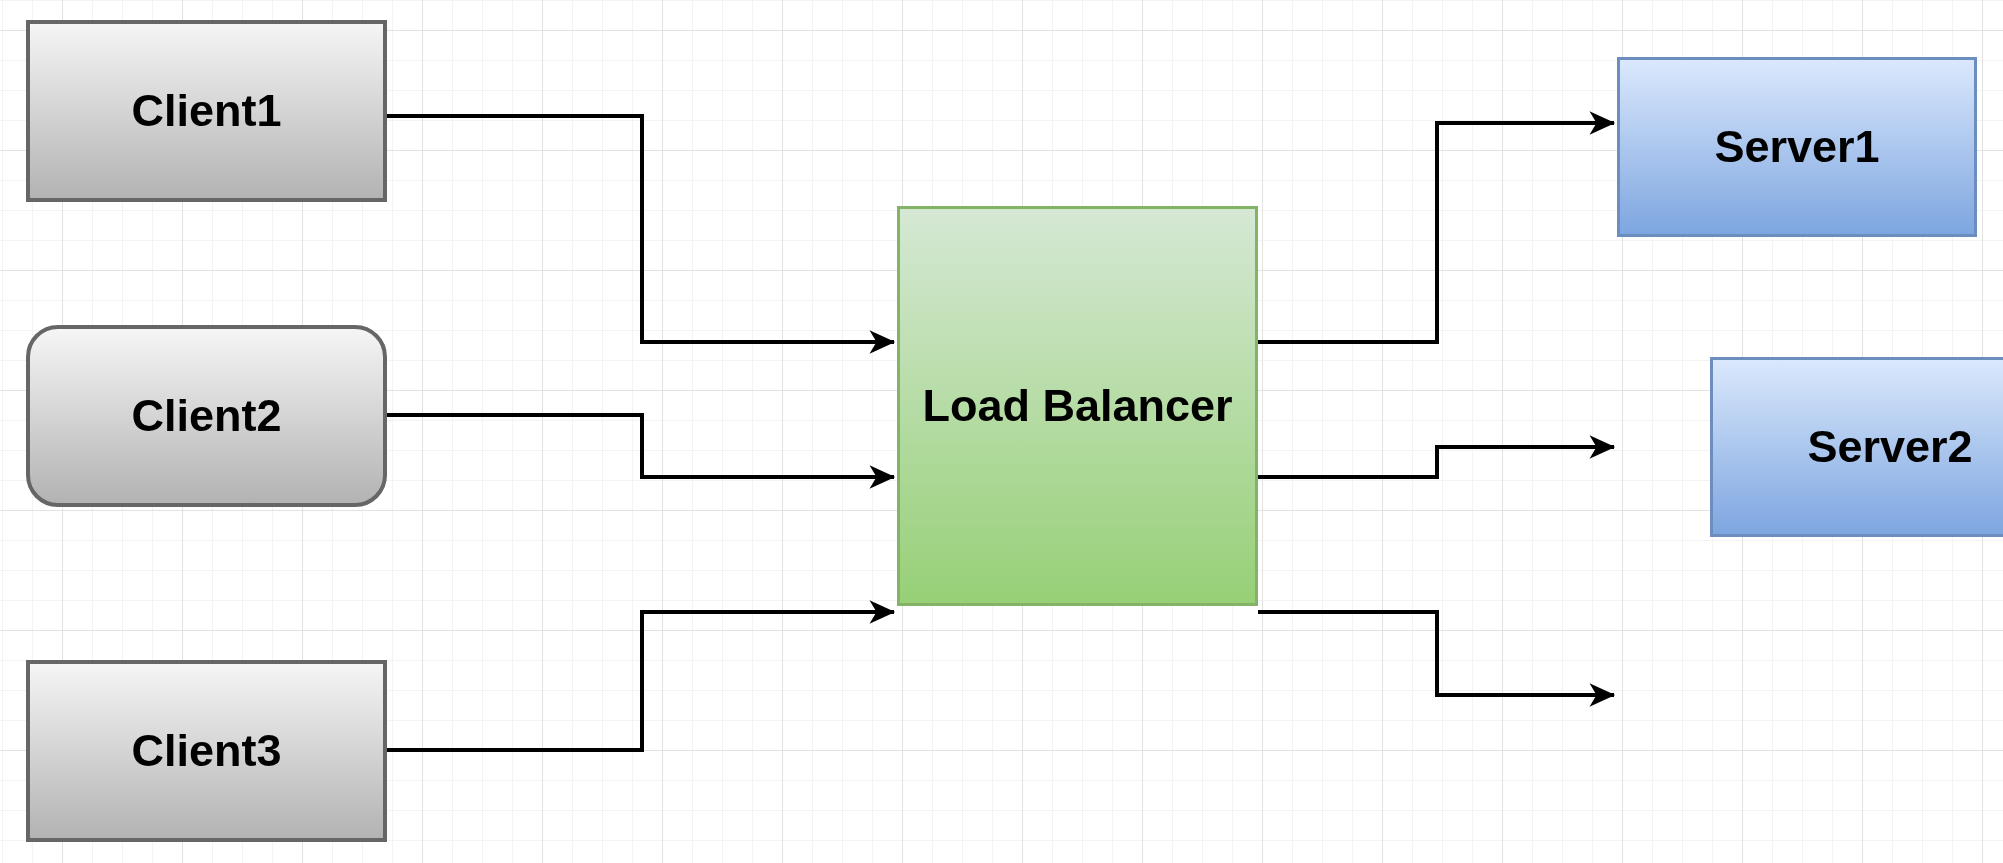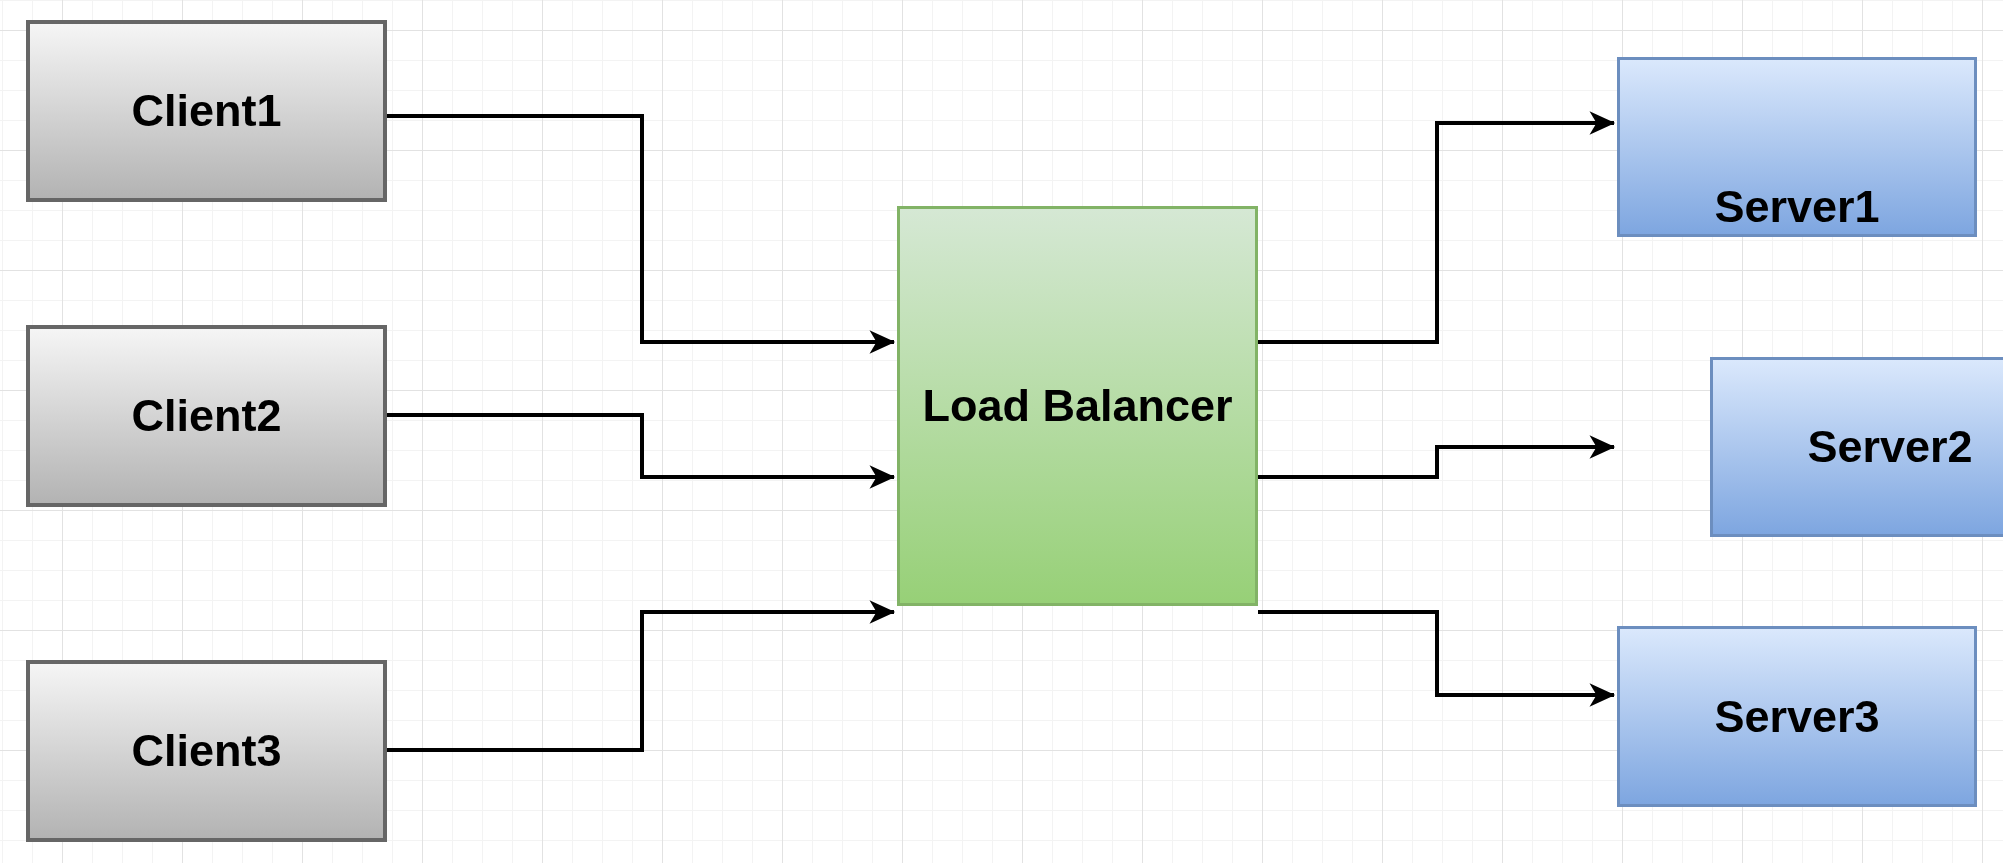--- a/index.html
+++ b/index.html
@@ -67,32 +67,29 @@
         <polyline points="387,750 642,750 642,612 894,612" fill="none" stroke="#000000" stroke-width="4" stroke-linejoin="miter" marker-end="url(#arrowhead)"></polyline>
         <polyline points="1258,342 1437,342 1437,123 1614,123" fill="none" stroke="#000000" stroke-width="4" stroke-linejoin="miter" marker-end="url(#arrowhead)"></polyline>
         <polyline points="1258,477 1437,477 1437,447 1614,447" fill="none" stroke="#000000" stroke-width="4" stroke-linejoin="miter" marker-end="url(#arrowhead)"></polyline>
         <polyline points="1258,612 1437,612 1437,695 1614,695" fill="none" stroke="#000000" stroke-width="4" stroke-linejoin="miter" marker-end="url(#arrowhead)"></polyline>
       </g>
   </svg>
 
   <div class="node" style="left: 26px; top: 20px; width: 361px; height: 182px; background: linear-gradient(rgb(245, 245, 245), rgb(179, 179, 179)); border-color: rgb(102, 102, 102); border-width: 4px;">
     <span class="node-label">Client1</span>
   </div>
-  <div class="node" style="left: 26px; top: 325px; width: 361px; height: 182px; background: linear-gradient(rgb(245, 245, 245), rgb(179, 179, 179)); border-color: rgb(102, 102, 102); border-width: 4px;">
+  <div class="node" style="left: 26px; top: 325px; width: 361px; height: 182px; background: linear-gradient(rgb(245, 245, 245), rgb(179, 179, 179)); border-color: rgb(102, 102, 102); border-width: 4px; border-radius: 32px;">
     <span class="node-label">Client2</span>
   </div>
   <div class="node" style="left: 26px; top: 660px; width: 361px; height: 182px; background: linear-gradient(rgb(245, 245, 245), rgb(179, 179, 179)); border-color: rgb(102, 102, 102); border-width: 4px;">
     <span class="node-label">Client3</span>
   </div>
   <div class="node" style="left: 897px; top: 206px; width: 361px; height: 400px; background: linear-gradient(rgb(213, 232, 212), rgb(151, 208, 119)); border-color: rgb(130, 179, 102); border-width: 3px;">
     <span class="node-label">Load Balancer</span>
   </div>
-  <div class="node" style="left: 1617px; top: 57px; width: 360px; height: 180px; background: linear-gradient(rgb(218, 232, 252), rgb(126, 166, 224)); border-color: rgb(108, 142, 191); border-width: 3px; align-items: flex-end;">
+  <div class="node" style="left: 1617px; top: 57px; width: 360px; height: 180px; background: linear-gradient(rgb(218, 232, 252), rgb(126, 166, 224)); border-color: rgb(108, 142, 191); border-width: 3px;">
     <span class="node-label">Server1</span>
   </div>
   <div class="node" style="left: 1710px; top: 357px; width: 360px; height: 180px; background: linear-gradient(rgb(218, 232, 252), rgb(126, 166, 224)); border-color: rgb(108, 142, 191); border-width: 3px;">
     <span class="node-label">Server2</span>
   </div>
-  <div class="node" style="left: 1617px; top: 626px; width: 360px; height: 181px; background: linear-gradient(rgb(218, 232, 252), rgb(126, 166, 224)); border-color: rgb(108, 142, 191); border-width: 3px;">
-    <span class="node-label">Server3</span>
-  </div>
 
 </div>
 
 </body></html>

